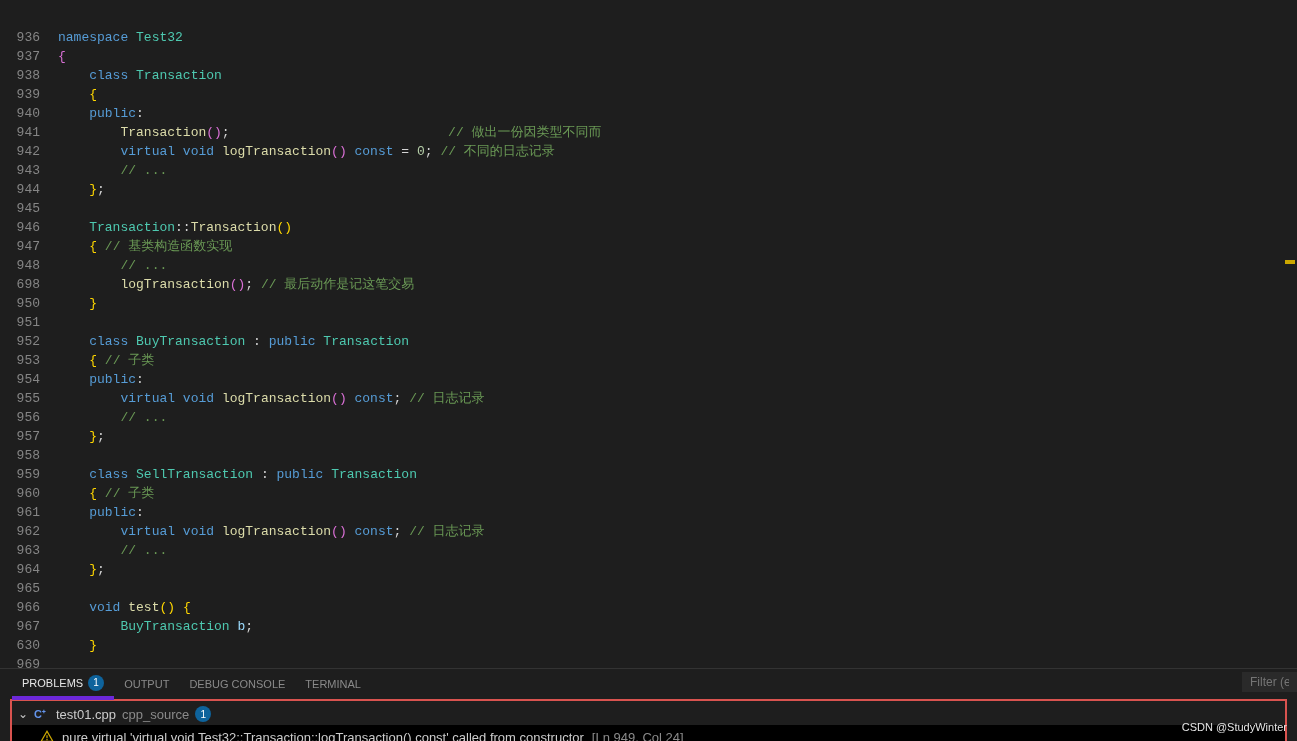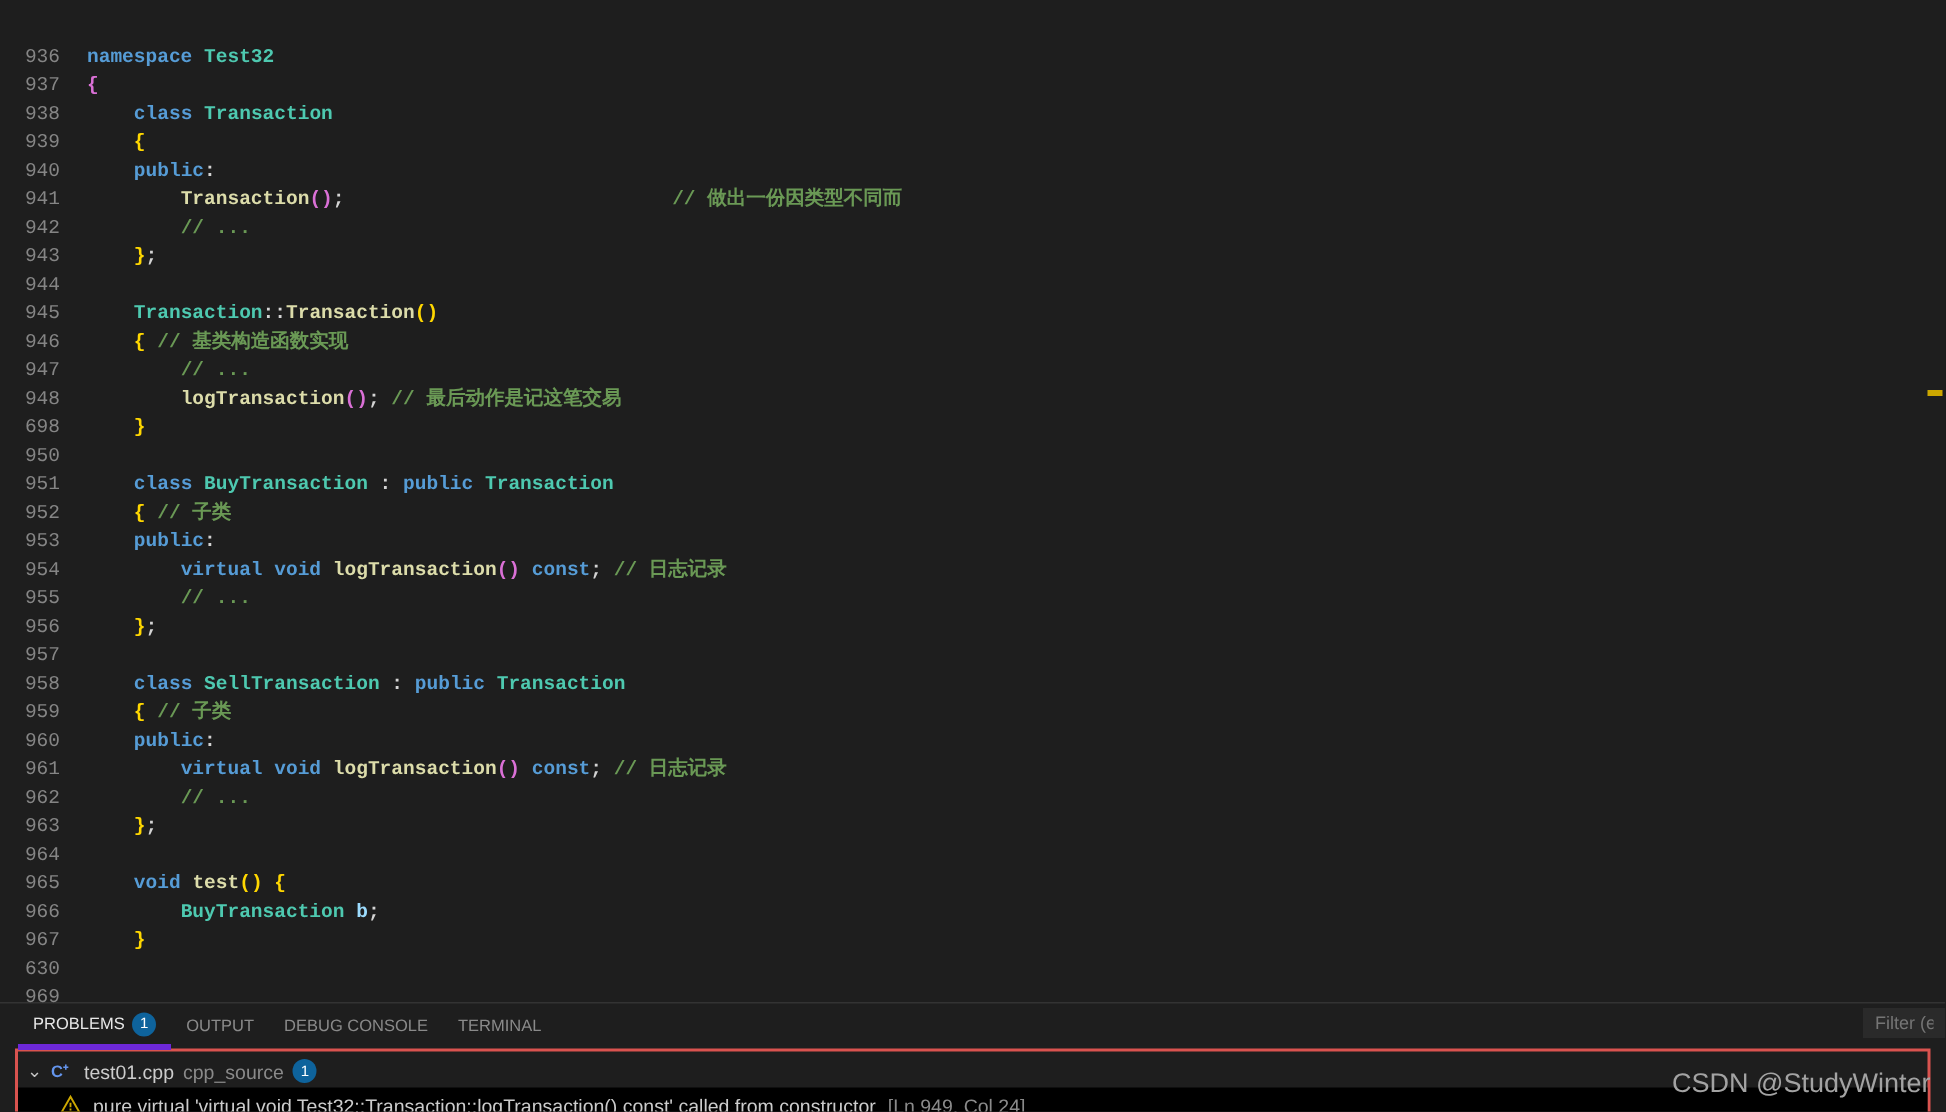--- a/index.html
+++ b/index.html
@@ -28,21 +28,20 @@
 }
 .line-num { height: 19px; line-height: 19px; }
 .code-area {
   flex: 1;
   padding-top: 0;
 }
 .code-line {
   height: 19px;
   line-height: 19px;
   white-space: pre;
-  font-weight: bold;
 }
 .kw { color: #569cd6; }
 .cls { color: #4ec9b0; }
 .fn { color: #dcdcaa; }
 .punc { color: #d4d4d4; }
 .brace { color: #da70d6; }
 .brace2 { color: #ffd700; }
 .comment { color: #6a9955; }
 .var { color: #9cdcfe; }
 .num { color: #b5cea8; }
@@ -125,23 +124,23 @@
   color: #6495ed;
   font-weight: bold;
   font-size: 11px;
 }
 .dimmed { color: #8a8a8a; }
 .warn-icon { color: #cca700; }
 .watermark {
   position: absolute;
   right: 10px;
   bottom: 8px;
-  color: #a3a3a3;
+  color: #e5e5e5;
   font-family: -apple-system, 'Segoe UI', sans-serif;
-  font-size: 18px;
+  font-size: 11px;
 }
 .scrollbar-track {
   position: absolute;
   right: 0;
   top: 0;
   width: 14px;
   height: 640px;
   background: #1e1e1e;
 }
 .minimap-marker {
@@ -191,20 +190,21 @@
       <div class="line-num">630</div>
       <div class="line-num">969</div>
     </div>
   <div class="code-area" id="code">
       <div class="code-line"><span class="kw">namespace</span> <span class="cls">Test32</span></div>
       <div class="code-line"><span class="brace">{</span></div>
       <div class="code-line">    <span class="kw">class</span> <span class="cls">Transaction</span></div>
       <div class="code-line">    <span class="brace2">{</span></div>
       <div class="code-line">    <span class="kw">public</span><span class="punc">:</span></div>
       <div class="code-line">        <span class="fn">Transaction</span><span class="brace">()</span><span class="punc">;</span>                            <span class="comment">// 做出一份因类型不同而</span></div>
+      <div class="code-line">        <span class="kw">virtual</span> <span class="kw">void</span> <span class="fn">logTransaction</span><span class="brace">()</span> <span class="kw">const</span> <span class="punc">=</span> <span class="num">0</span><span class="punc">;</span> <span class="comment">// 不同的日志记录</span></div>
       <div class="code-line">        <span class="comment">// ...</span></div>
       <div class="code-line">    <span class="brace2">}</span><span class="punc">;</span></div>
       <div class="code-line"></div>
       <div class="code-line">    <span class="cls">Transaction</span><span class="punc">::</span><span class="fn">Transaction</span><span class="brace2">()</span></div>
       <div class="code-line">    <span class="brace2">{</span> <span class="comment">// 基类构造函数实现</span></div>
       <div class="code-line">        <span class="comment">// ...</span></div>
       <div class="code-line">        <span class="fn">logTransaction</span><span class="brace">()</span><span class="punc">;</span> <span class="comment">// 最后动作是记这笔交易</span></div>
       <div class="code-line">    <span class="brace2">}</span></div>
       <div class="code-line"></div>
       <div class="code-line">    <span class="kw">class</span> <span class="cls">BuyTransaction</span> <span class="punc">:</span> <span class="kw">public</span> <span class="cls">Transaction</span></div>

